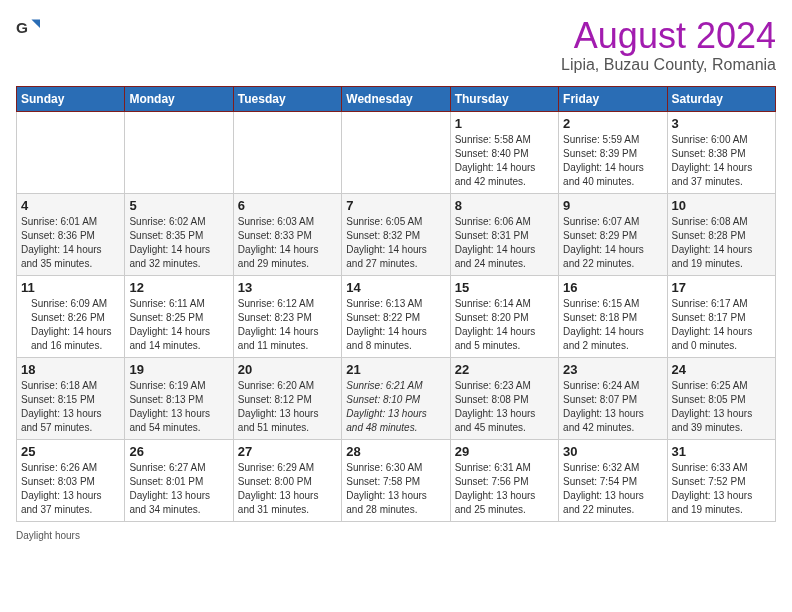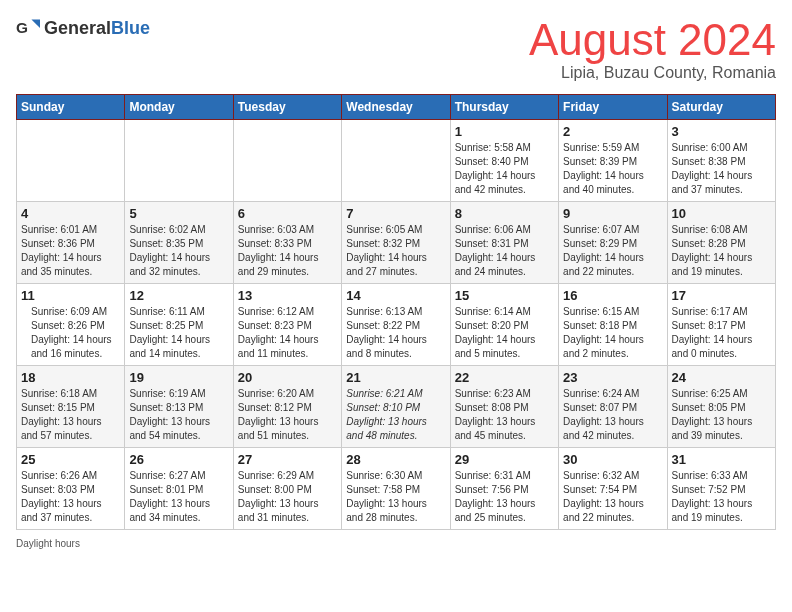--- a/index.html
+++ b/index.html
@@ -34,23 +34,23 @@
       line-height: 1;
     }
     .logo-icon {
       width: 24px;
       height: 24px;
     }
     .title-area {
       text-align: right;
     }
     .calendar-title {
-      font-size: 44px;
+      font-size: 36px;
       font-weight: normal;
-      color: #ef4444;
+      color: #a21caf;
       line-height: 1.1;
     }
     .calendar-subtitle {
       font-size: 16px;
       color: #555;
     }
     .calendar-table {
       width: 100%;
       border-collapse: collapse;
       table-layout: fixed;
@@ -99,23 +99,20 @@
   </style>
 </head>
 <body>
 
 <div class="header-area">
   <div class="logo">
     <svg class="logo-icon" viewBox="0 0 28 28">
       <text x="0" y="20" font-size="18" font-weight="bold" fill="#333">G</text>
       <polygon points="18,4 28,4 28,14" fill="#2a6db5"></polygon>
     </svg>
-    <div>
-      <span class="logo-text-general">General</span><span class="logo-text-blue">Blue</span>
-    </div>
   </div>
   <div class="title-area">
     <div class="calendar-title">August 2024</div>
     <div class="calendar-subtitle">Lipia, Buzau County, Romania</div>
   </div>
 </div>
 
 <table class="calendar-table">
   <thead>
     <tr>

